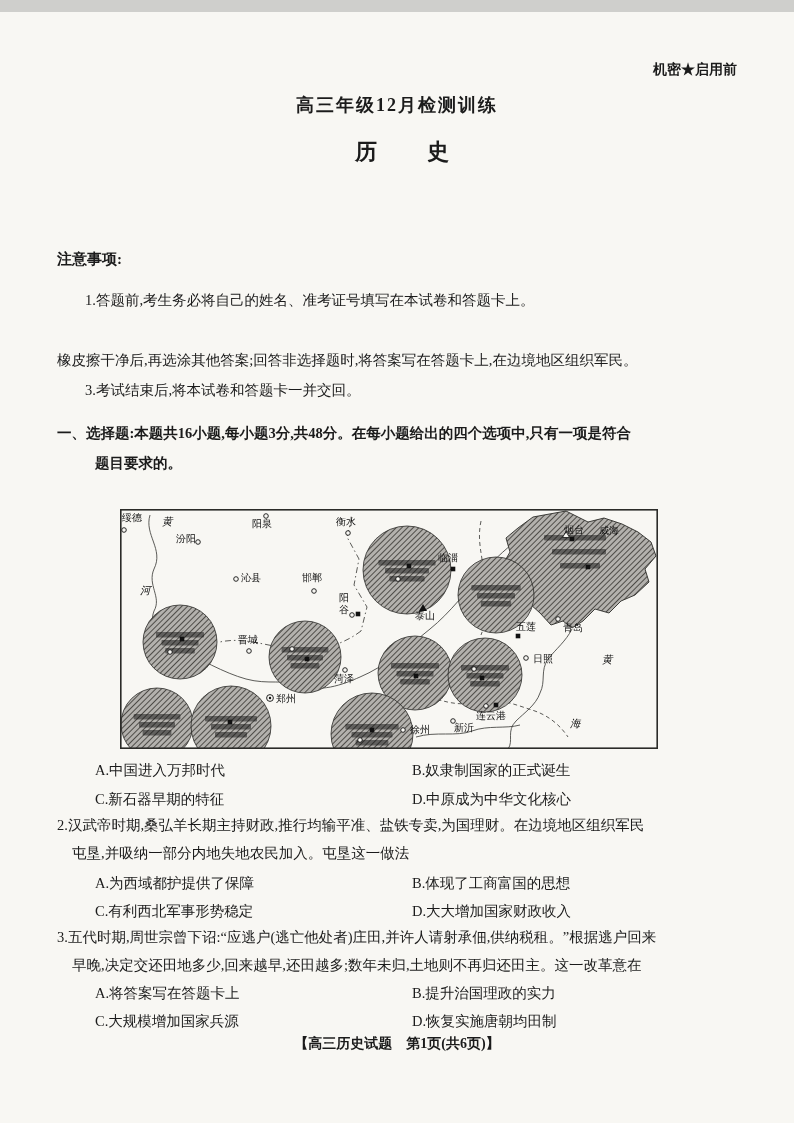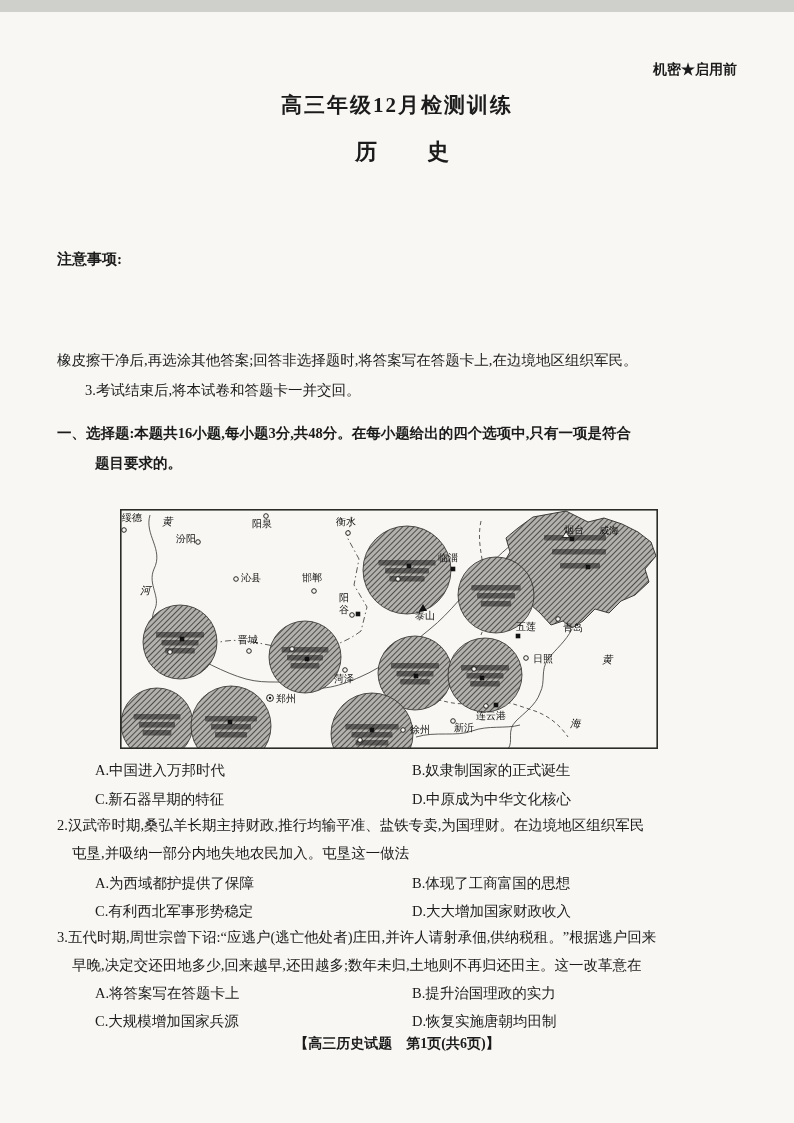--- a/index.html
+++ b/index.html
@@ -7,21 +7,21 @@
     position:relative;
     width:794px;height:1123px;
     margin:12px auto;
     background:#f8f7f3;
     font-family:"Liberation Serif","DejaVu Serif",serif;
     color:#1b1b1b;
     overflow:hidden;
   }
   .line{position:absolute;white-space:nowrap;font-size:14.5px;line-height:15px;}
   .security{top:50px;right:57px;font-weight:700;font-size:14px;}
-  .title{top:86px;left:0;width:100%;text-align:center;font-size:21px;font-weight:700;letter-spacing:2px;}
+  .title{top:86px;left:0;width:100%;text-align:center;font-size:18px;font-weight:700;letter-spacing:2px;}
   .subject{top:132px;left:0;width:100%;text-align:center;font-size:22px;font-weight:700;letter-spacing:14px;padding-left:12px;}
   .info{top:186px;left:0;width:100%;text-align:center;font-size:13.5px;}
   .notice-head{top:240px;left:57px;font-weight:700;font-size:15px;}
   .nl0{top:281px;left:85px;}
   .nl1{top:311px;left:85px;}
   .nl2{top:341px;left:57px;}
   .nl3{top:371px;left:85px;}
   .sec0{top:414px;left:57px;font-weight:700;}
   .sec1{top:444px;left:95px;font-weight:700;}
   .q1stem{top:471px;left:57px;}
@@ -40,20 +40,21 @@
 </head>
 <body>
 
 <div class="page">
 
   <div class="line security">机密★启用前</div>
   <div class="line title">高三年级12月检测训练</div>
   <div class="line subject">历　史</div>
 
   <div class="line notice-head">注意事项:</div>
+  <div class="line nl0">1.答题前,考生务必将自己的姓名、准考证号填写在本试卷和答题卡上。</div>
   <div class="line nl2">橡皮擦干净后,再选涂其他答案;回答非选择题时,将答案写在答题卡上,在边境地区组织军民。</div>
   <div class="line nl3">3.考试结束后,将本试卷和答题卡一并交回。</div>
 
   <div class="line sec0">一、选择题:本题共16小题,每小题3分,共48分。在每小题给出的四个选项中,只有一项是符合</div>
   <div class="line sec1">题目要求的。</div>
 
 
   <svg id="map-svg" width="538" height="240">
     <defs>
       <pattern id="hatch" width="4" height="4" patternUnits="userSpaceOnUse" patternTransform="rotate(45)">

